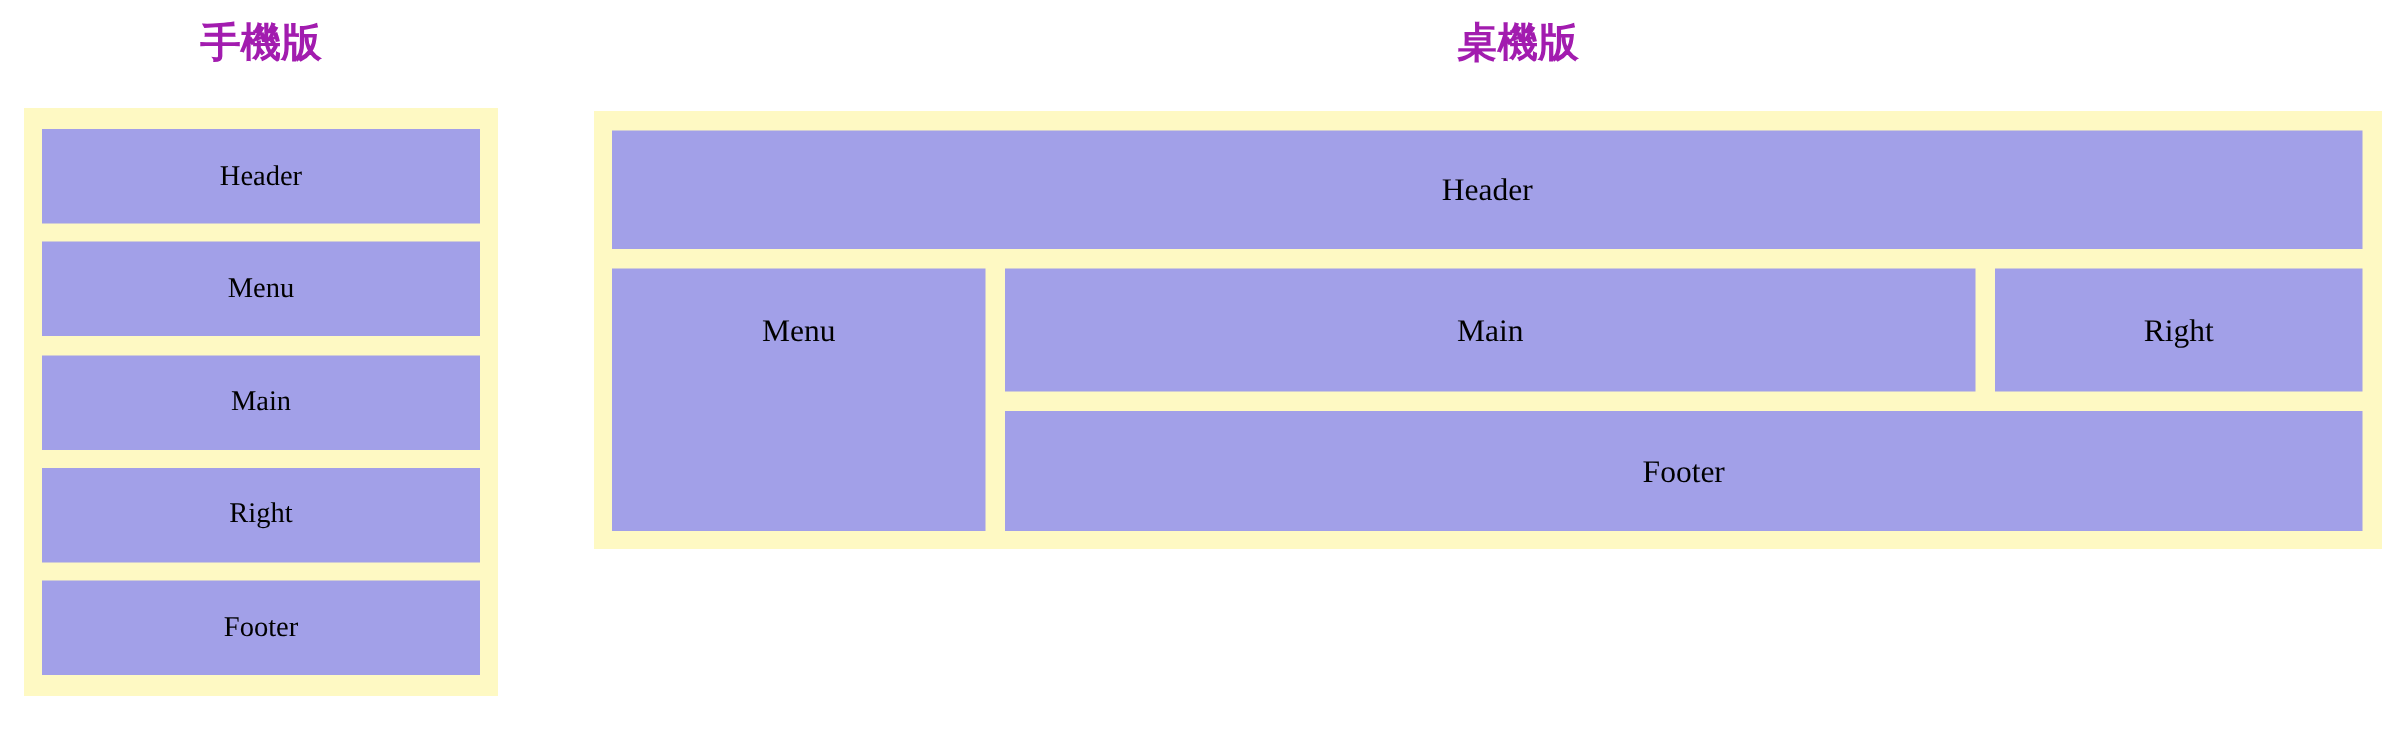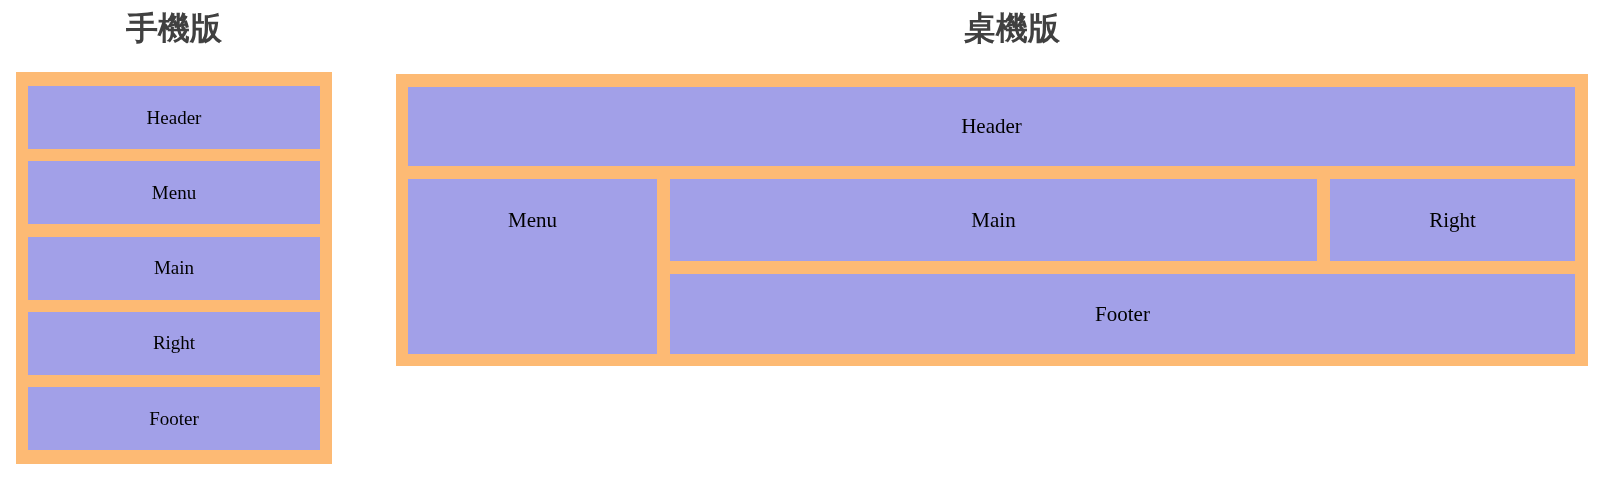--- a/index.html
+++ b/index.html
@@ -14,29 +14,29 @@
   }
 
   .section-title {
     position: absolute;
     top: 4px;
     height: 48px;
     line-height: 48px;
     text-align: center;
     font-family: "Liberation Sans", sans-serif;
     font-weight: 700;
-    font-size: 32px;
-    color: #404040;
+    font-size: 27px;
+    color: #a21caf;
   }
   #mobile-title  { left: 16px;  width: 316px; }
   #desktop-title { left: 416px; width: 1192px; }
 
   .frame {
     position: absolute;
-    background: #fdba74;
+    background: #fef9c3;
   }
 
   
   #mobile-frame {
     left: 16px; top: 72px;
     width: 316px; height: 392px;
     padding: 14px 12px;
     display: flex;
     flex-direction: column;
     justify-content: space-between;

